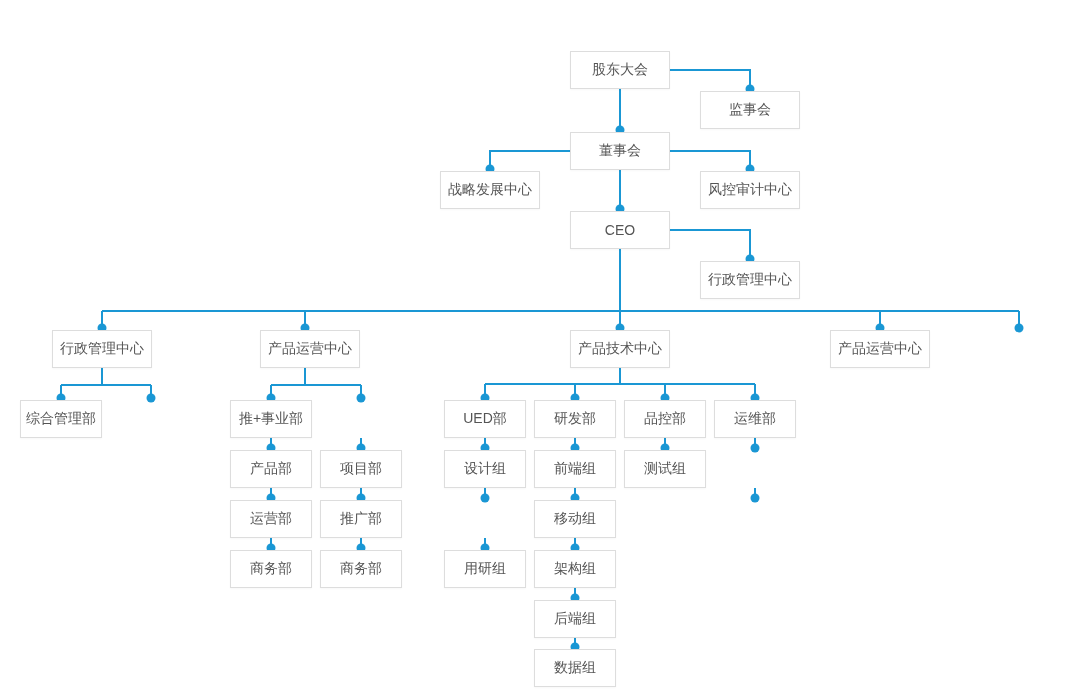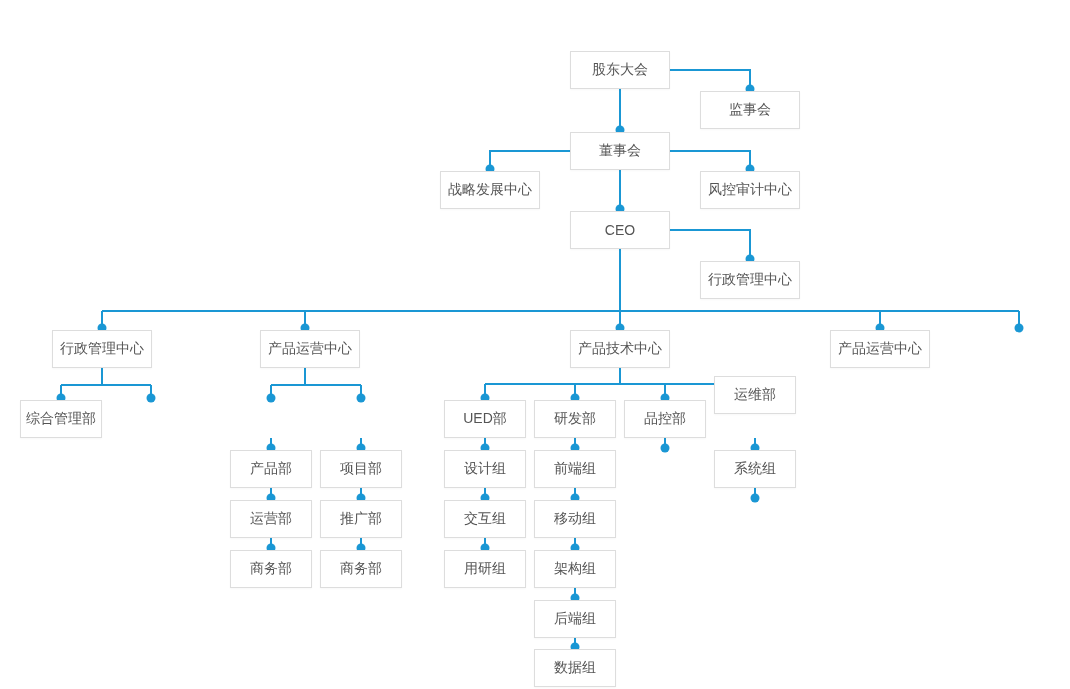--- a/index.html
+++ b/index.html
@@ -81,34 +81,34 @@
   <div class="node big" style="left:570px;top:211px">CEO</div>
   <div class="node big" style="left:700px;top:261px">行政管理中心</div>
 
   <div class="node big" style="left:52px;top:330px">行政管理中心</div>
   <div class="node big" style="left:260px;top:330px">产品运营中心</div>
   <div class="node big" style="left:570px;top:330px">产品技术中心</div>
   <div class="node big" style="left:830px;top:330px">产品运营中心</div>
 
   <div class="node sm" style="left:20px;top:400px">综合管理部</div>
 
+  <div class="node sm" style="left:230px;top:400px">推+事业部</div>
   <div class="node sm" style="left:230px;top:450px">产品部</div>
   <div class="node sm" style="left:320px;top:450px">项目部</div>
   <div class="node sm" style="left:230px;top:500px">运营部</div>
   <div class="node sm" style="left:320px;top:500px">推广部</div>
   <div class="node sm" style="left:230px;top:550px">商务部</div>
   <div class="node sm" style="left:320px;top:550px">商务部</div>
 
   <div class="node sm" style="left:534px;top:400px">研发部</div>
   <div class="node sm" style="left:444px;top:400px">UED部</div>
   <div class="node sm" style="left:624px;top:400px">品控部</div>
-  <div class="node sm" style="left:714px;top:376px">运维部</div>
+  <div class="node sm" style="left:714px;top:400px">运维部</div>
   <div class="node sm" style="left:444px;top:450px">设计组</div>
   <div class="node sm" style="left:534px;top:450px">前端组</div>
-  <div class="node sm" style="left:714px;top:450px">系统组</div>
-  <div class="node sm" style="left:444px;top:500px">交互组</div>
+  <div class="node sm" style="left:624px;top:450px">测试组</div>
   <div class="node sm" style="left:534px;top:500px">移动组</div>
   <div class="node sm" style="left:444px;top:550px">用研组</div>
   <div class="node sm" style="left:534px;top:550px">架构组</div>
   <div class="node sm" style="left:534px;top:600px">后端组</div>
   <div class="node sm" style="left:534px;top:649px">数据组</div>
 
 </div>
 
 </body></html>

